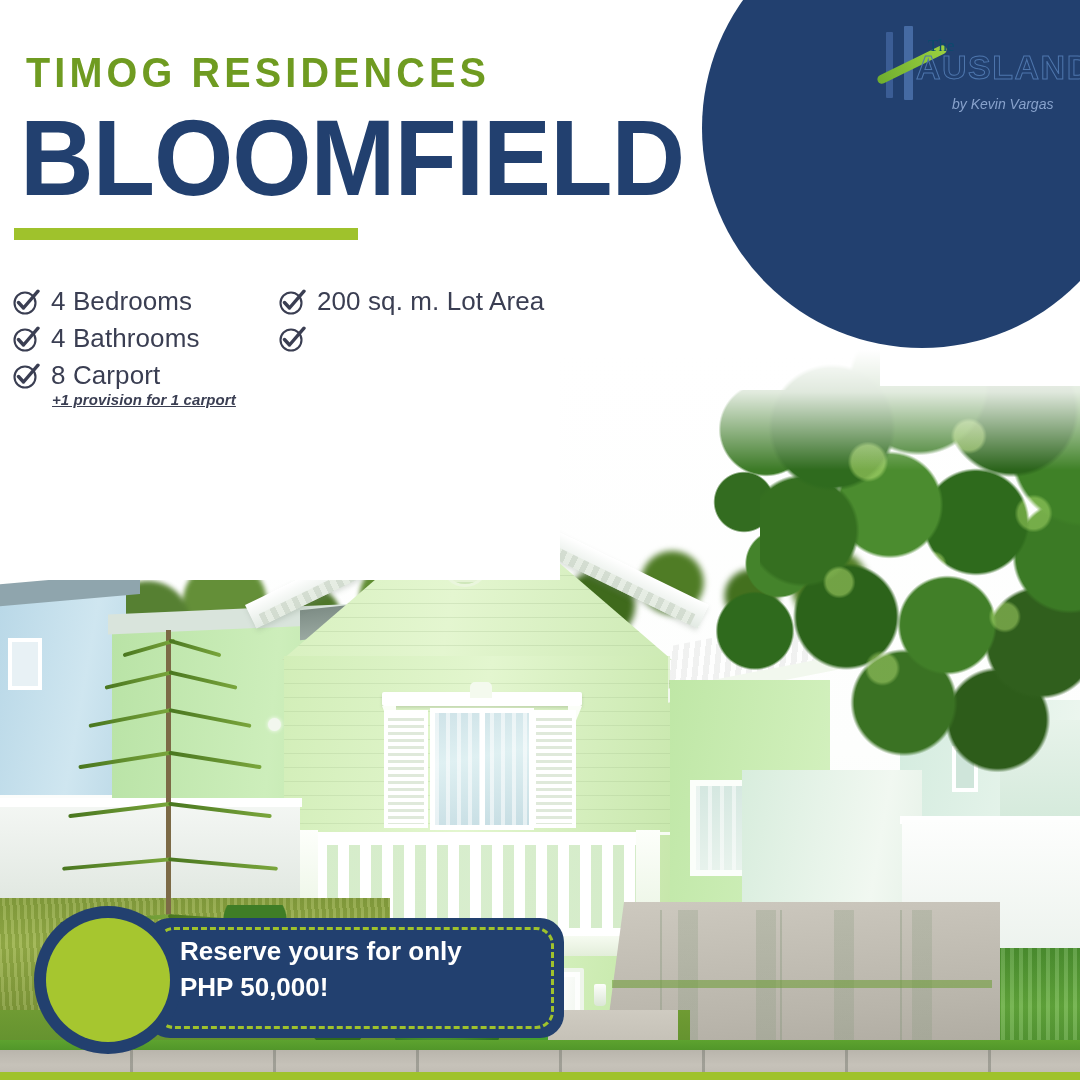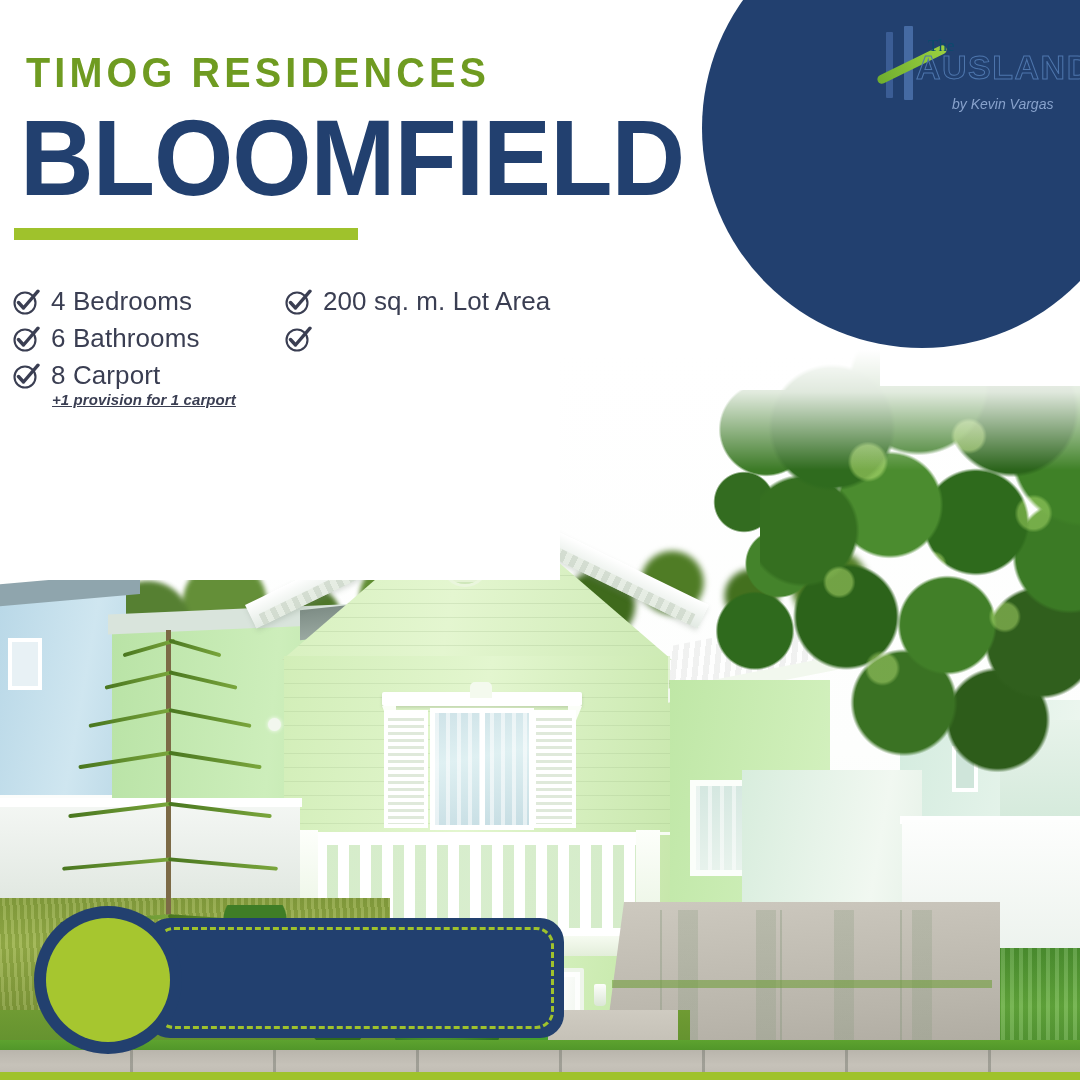--- a/index.html
+++ b/index.html
@@ -449,21 +449,21 @@
   }
   .accent-bar {
     position:absolute; left:14px; top:228px; width:344px; height:12px; background:#9FC22C;
   }
   .features-label {
     position:absolute; left:16px; top:248px;
     font-size:22px; font-weight:700; letter-spacing:.4px; color:#996714;
   }
 
   .feat-col-a { position:absolute; left:12px; top:283px; width:260px; }
-  .feat-col-b { position:absolute; left:284px; top:283px; width:420px; }
+  .feat-col-b { position:absolute; left:278px; top:283px; width:420px; }
   .feat-row { display:flex; align-items:center; gap:11px; height:37px; }
   .feat-text { font-size:26px; color:#3a3e52; letter-spacing:.1px; white-space:nowrap; }
   .check-icon { flex:0 0 auto; width:28px; height:28px; display:block; }
   .sub-note {
     position:absolute; left:52px; top:391px;
     font-size:15px; font-style:italic; font-weight:700; color:#3a3e52;
     text-decoration:underline; letter-spacing:.1px;
   }
 
   
@@ -656,21 +656,21 @@
       </span>
       <span class="feat-text">4 Bedrooms</span>
     </div>
     <div class="feat-row">
       <span class="check-icon">
         <svg viewBox="0 0 28 28" width="28" height="28">
           <circle cx="13" cy="15" r="10.5" fill="none" stroke="#3a3e52" stroke-width="2.1"></circle>
           <path d="M6.5 14.5 L11.5 20 L26 3.2" fill="none" stroke="#3a3e52" stroke-width="3.4" stroke-linecap="round" stroke-linejoin="round"></path>
         </svg>
       </span>
-      <span class="feat-text">6 Bathrooms</span>
+      <span class="feat-text">4 Bathrooms</span>
     </div>
     <div class="feat-row">
       <span class="check-icon">
         <svg viewBox="0 0 28 28" width="28" height="28">
           <circle cx="13" cy="15" r="10.5" fill="none" stroke="#3a3e52" stroke-width="2.1"></circle>
           <path d="M6.5 14.5 L11.5 20 L26 3.2" fill="none" stroke="#3a3e52" stroke-width="3.4" stroke-linecap="round" stroke-linejoin="round"></path>
         </svg>
       </span>
       <span class="feat-text">8 Carport</span>
     </div>
@@ -696,16 +696,20 @@
     </div>
   </div>
 
   <div class="sub-note">+1 provision for 1 carport</div>
 
   <div class="cta">
     <div class="cta-pill"></div>
     <div class="cta-dash"></div>
     <div class="cta-circle-outer"></div>
     <div class="cta-circle-inner"></div>
+    <div class="cta-text">
+      <div>Reserve yours for only</div>
+      <div>PHP 50,000!</div>
+    </div>
   </div>
 
   <div class="bottom-accent"></div>
 </div>
 
 </body></html>

